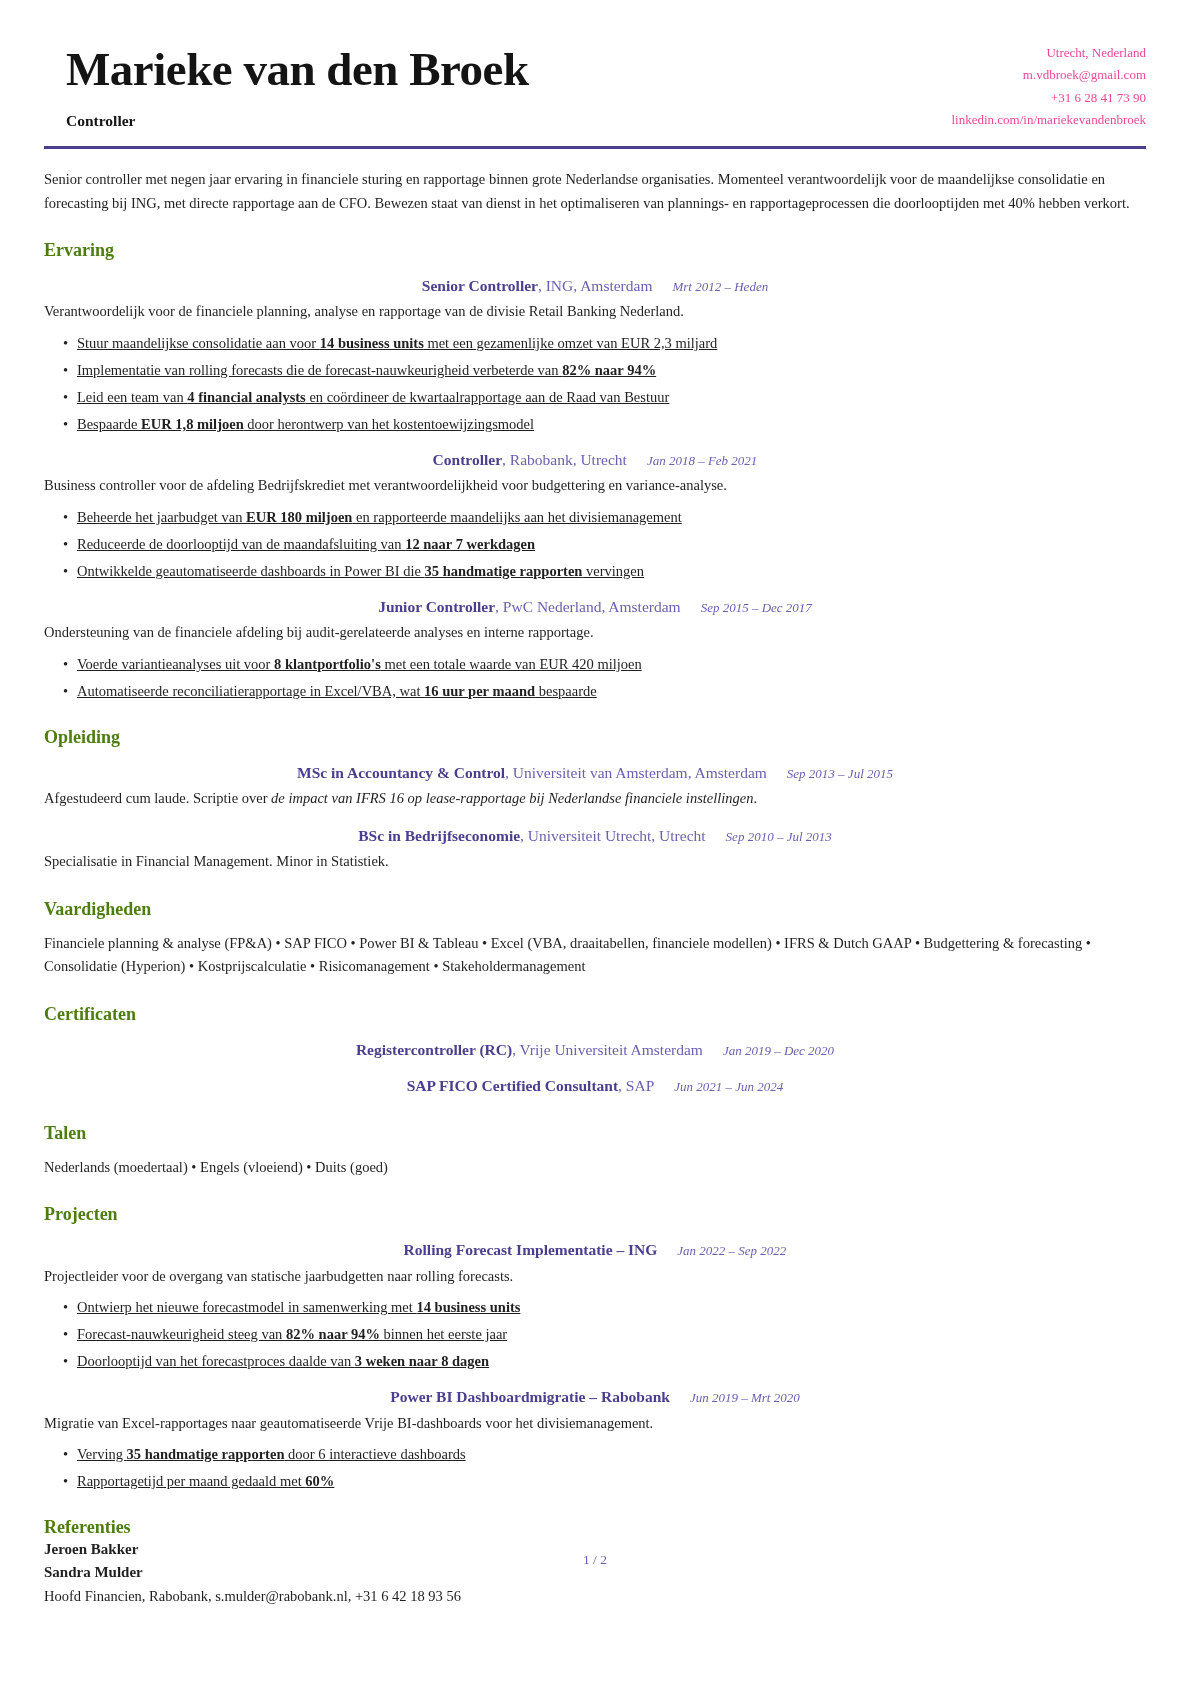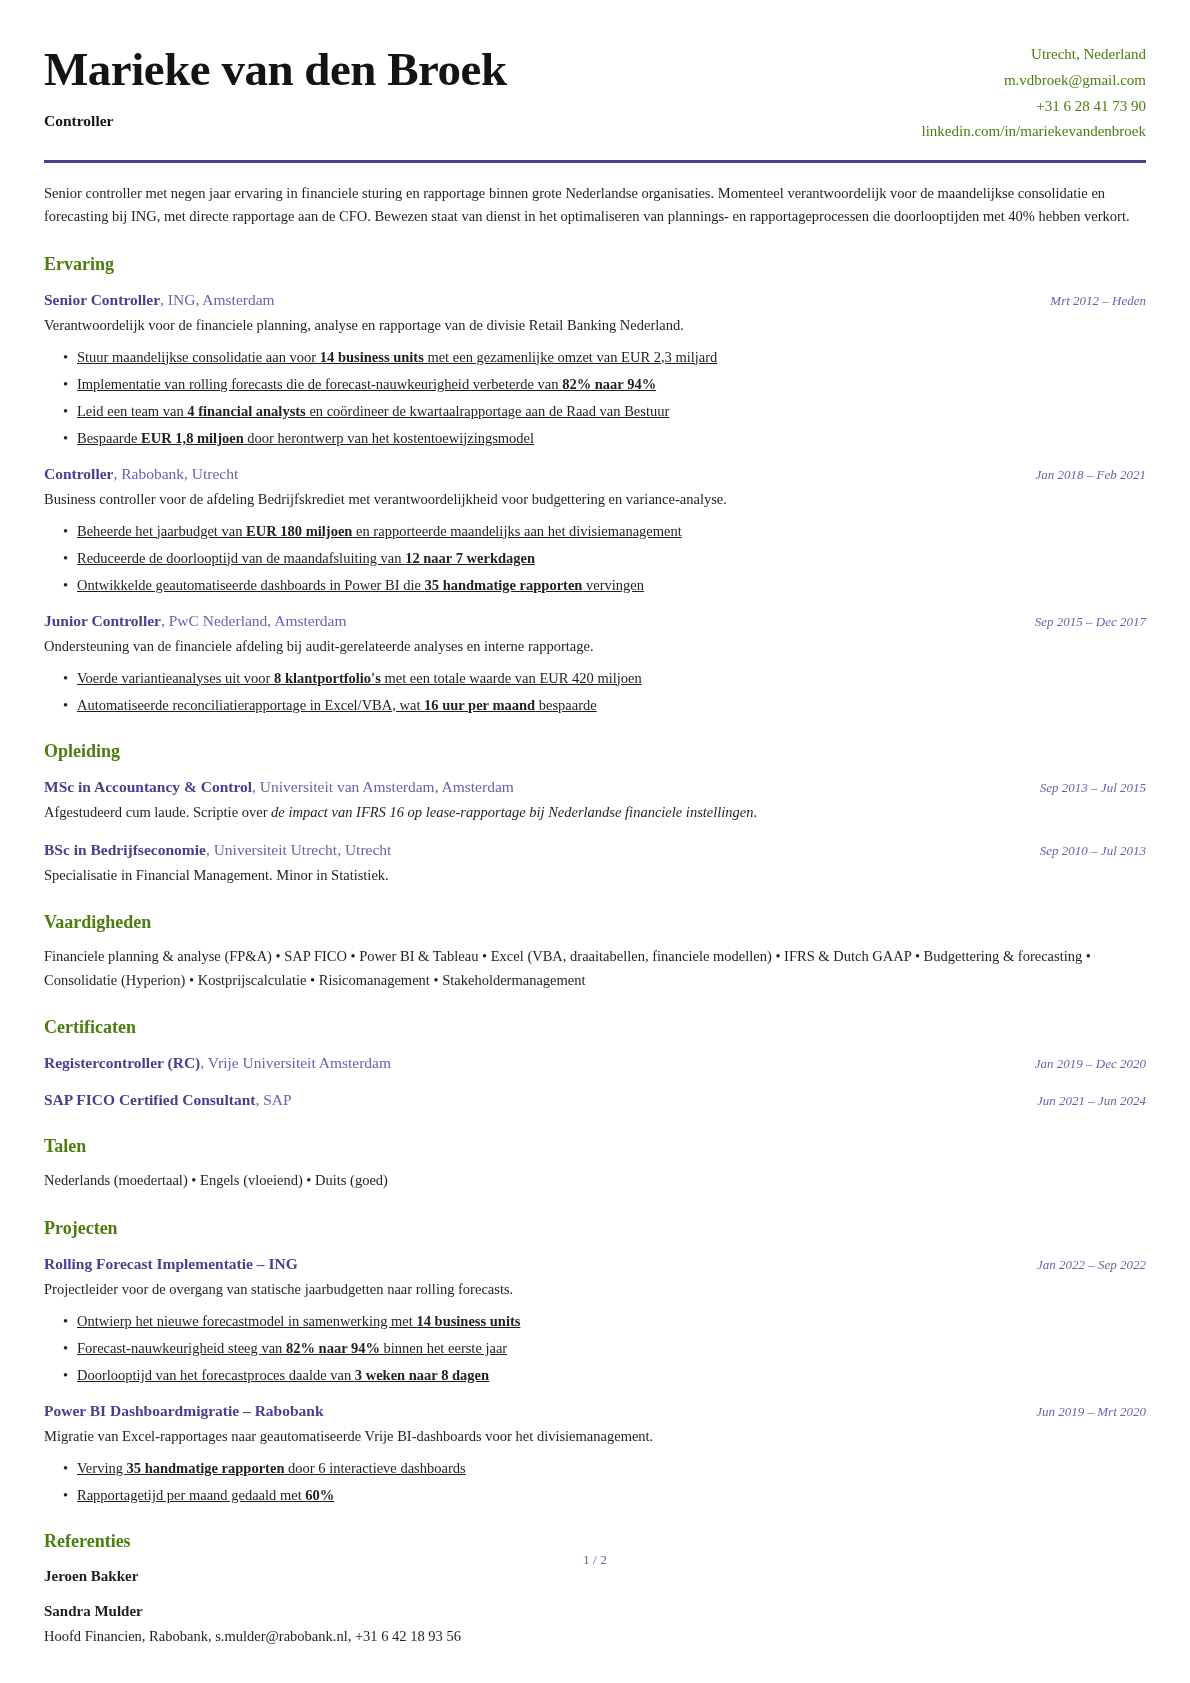--- a/index.html
+++ b/index.html
@@ -6,55 +6,55 @@
   * { margin:0; padding:0; box-sizing:border-box; }
   html,body { background:#ffffff; }
   body {
     width:1190px; height:1683px; position:relative; overflow:hidden;
     font-family:"Liberation Serif","DejaVu Serif",serif;
     color:#1f1f1f; font-size:14.5px;
   }
   .page { padding:38px 44px 0 44px; }
 
   
-  .header-row { display:flex; justify-content:space-between; align-items:flex-start; }
+  .header-row { display:flex; justify-content:space-between; align-items:flex-start;margin-left:22px; }
   .name {
     font-size:47px; font-weight:bold; color:#141414;
     letter-spacing:-0.5px; line-height:1.08; margin-top:6px;
   }
   .headline { font-weight:bold; font-size:15.5px; color:#141414; margin-top:17px; }
   .contact {
-    text-align:right; color:#4d7c0f; font-size:15px; line-height:1.72; padding-top:4px;
+    text-align:right; color:#ec4899; font-size:13px; line-height:1.72; padding-top:4px;
   }
   .rule { border:none; border-top:3px solid #4b3e8e; margin-top:15px; }
 
   
   .summary { margin-top:19px; line-height:1.6; color:#1f1f1f; }
   .section { margin-top:25px; }
   .section-heading { font-size:18px; font-weight:bold; color:#4d7c0f; }
 
   
   .entry { margin-top:14px; }
-  .entry-head { display:flex; justify-content:space-between; align-items:flex-start; line-height:1.45; }
+  .entry-head { display:flex; justify-content:center; align-items:flex-start; line-height:1.45; }
   .entry-title { font-size:15.5px; }
   .t-strong { font-weight:bold; color:#4b3e8e; }
   .t-org { color:#6c5fae; }
   .entry-dates {
     font-style:italic; color:#6c5fae; font-size:13px;
     white-space:nowrap; padding-top:3px; padding-left:20px;
   }
   .entry-desc { margin-top:3px; line-height:1.62; }
   .bullets { list-style:none; margin-top:9px; margin-left:19px; }
   .bullets li { position:relative; padding-left:14px; line-height:1.45; margin-bottom:6px;text-decoration:underline; }
   .bullets li::before { content:"\2022"; position:absolute; left:0; top:0; color:#1f1f1f; }
 
   .inline-list { margin-top:12px; line-height:1.62; }
 
   
-  .ref-item { margin-top:13px; }
+  .ref-item { }
   .ref-name { font-weight:bold; font-size:15px; line-height:1.5; }
   .ref-details { margin-top:3px; line-height:1.5; }
 
   
   .page-footer {
     position:absolute; left:0; right:0; top:1552px;
     text-align:center; color:#6c5fae; font-size:13.5px;
   }
 </style>
 </head>

